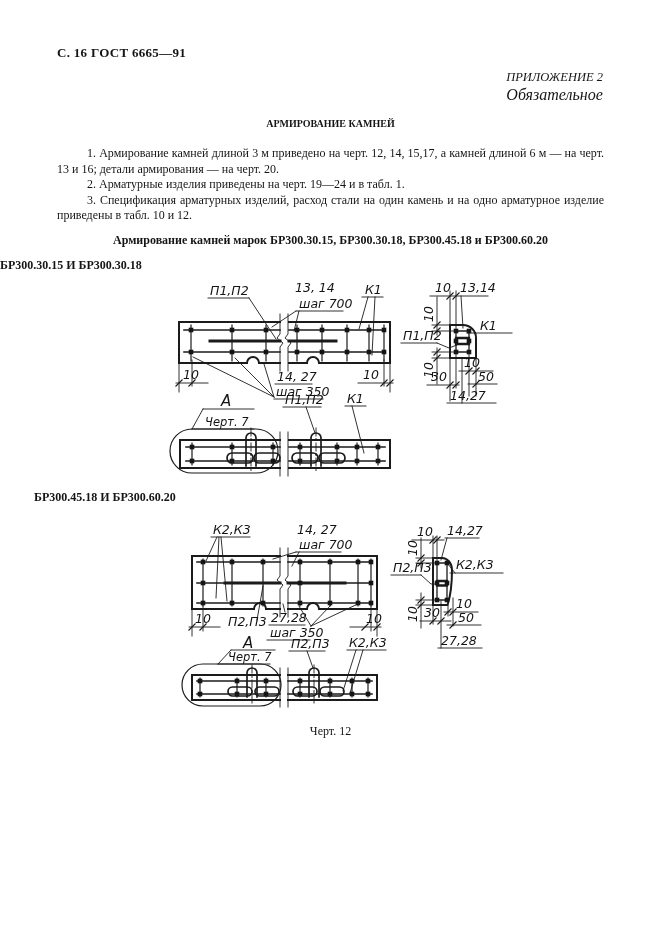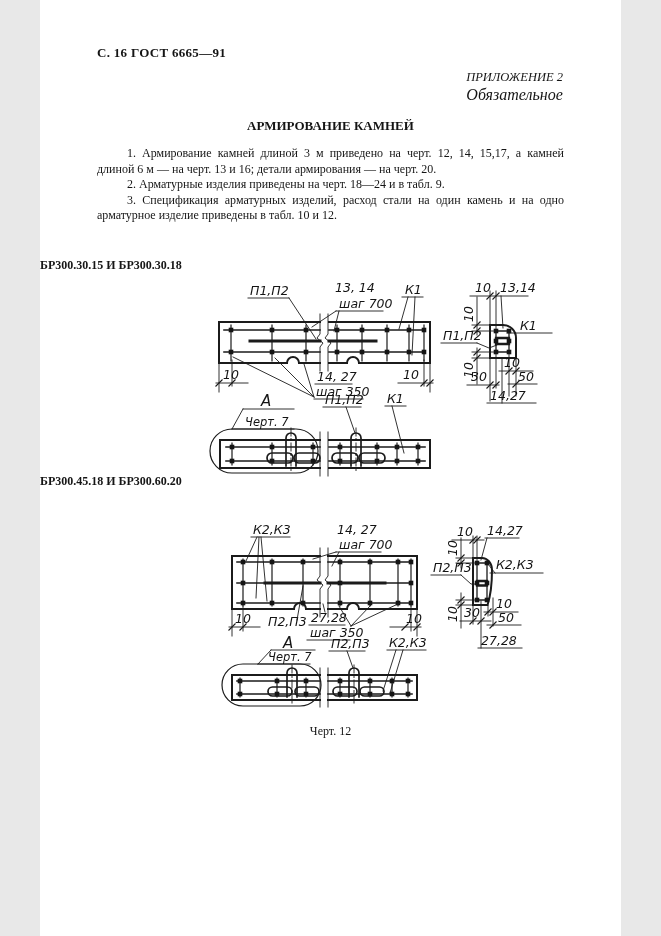--- a/index.html
+++ b/index.html
@@ -1,29 +1,29 @@
 <!DOCTYPE html>
 <html><head>
 <meta charset="utf-8">
 <style>
   html,body{margin:0;padding:0;background:#e8e8e8;}
-  .page{position:relative;width:581px;height:936px;background:#ffffff;margin:0 auto;
+  .page{position:relative;width:661px;height:936px;background:#ffffff;margin:0 auto;
         font-family:"Liberation Serif", serif;color:#151515;overflow:hidden;}
   .hdr{position:absolute;left:57px;top:45px;font-weight:bold;font-size:13px;letter-spacing:.3px;}
   .appendix{position:absolute;right:58px;top:70px;text-align:right;font-style:italic;}
   .appendix .l1{font-size:12.5px;}
   .appendix .l2{font-size:16px;text-align:center;margin-top:1px;}
   .doc-title{position:absolute;left:0;right:0;top:118px;text-align:center;
-             font-weight:bold;font-size:13px;}
+             font-weight:bold;font-size:10px;}
   .paras{position:absolute;left:57px;right:57px;top:146px;font-size:12px;line-height:15.6px;}
   .paras p{margin:0;text-indent:30px;text-align:justify;}
   .subtitle{position:absolute;left:0;right:0;top:233px;text-align:center;font-weight:bold;font-size:12px;}
   .g-title{position:absolute;left:0;right:0;font-weight:bold;font-size:12px;}
   .g1-title{top:258px;}
-  .g2-title{top:474px;}
+  .g2-title{top:490px;margin-left:34px;}
   .caption{position:absolute;left:0;right:0;top:724px;text-align:center;font-size:12px;}
   svg.draw{position:absolute;left:0;top:0;}
   .ln{stroke:#1b1b1b;fill:none;stroke-width:1.2;stroke-linecap:square;}
   .thin{stroke-width:0.9;}
   .edge{stroke-width:2;}
   .chord{stroke-width:1.6;}
   .bar{stroke-width:3;}
   .cage{stroke-width:1.3;}
   .mid{stroke-width:2.3;}
   .dash{stroke-width:0.9;stroke-dasharray:8 2.5 2 2.5;}
@@ -39,24 +39,25 @@
 
   <div class="appendix">
     <div class="l1">ПРИЛОЖЕНИЕ 2</div>
     <div class="l2">Обязательное</div>
   </div>
 
   <div class="doc-title">АРМИРОВАНИЕ КАМНЕЙ</div>
 
   <div class="paras">
     <p>1. Армирование камней длиной 3 м приведено на черт. 12, 14, 15,17, а камней длиной 6 м — на черт. 13 и 16; детали армирования — на черт. 20.</p>
-    <p>2. Арматурные изделия приведены на черт. 18—24 и в табл. 9.</p>
+    <p>2. Арматурные изделия приведены на черт. 19—24 и в табл. 1.</p>
     <p>3. Спецификация арматурных изделий, расход стали на один камень и на одно арматурное изделие приведены в табл.  10 и 12.</p>
   </div>
 
+  <div class="subtitle">Армирование камней марок БР300.30.15, БР300.30.18, БР300.45.18 и БР300.60.20</div>
   <div class="g-title g1-title">БР300.30.15 И БР300.30.18</div>
   <div class="g-title g2-title">БР300.45.18 И БР300.60.20</div>
   <div class="caption">Черт. 12</div>
 
   <svg class="draw" width="661" height="936" viewBox="0 0 661 936">
     <defs>
       <g id="sq">
           <rect x="-2.3" y="-2.3" width="4.6" height="4.6" fill="#151515"></rect>
         </g>
       <g id="tick">

